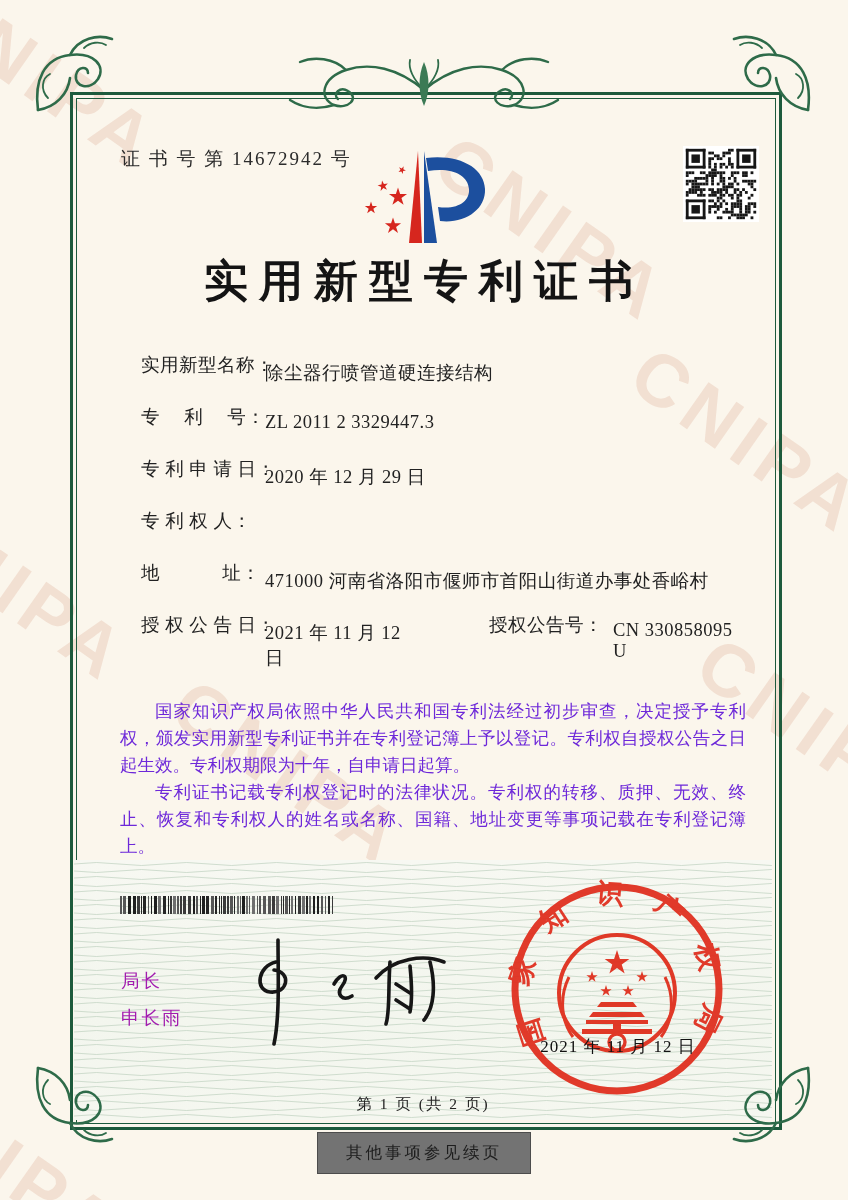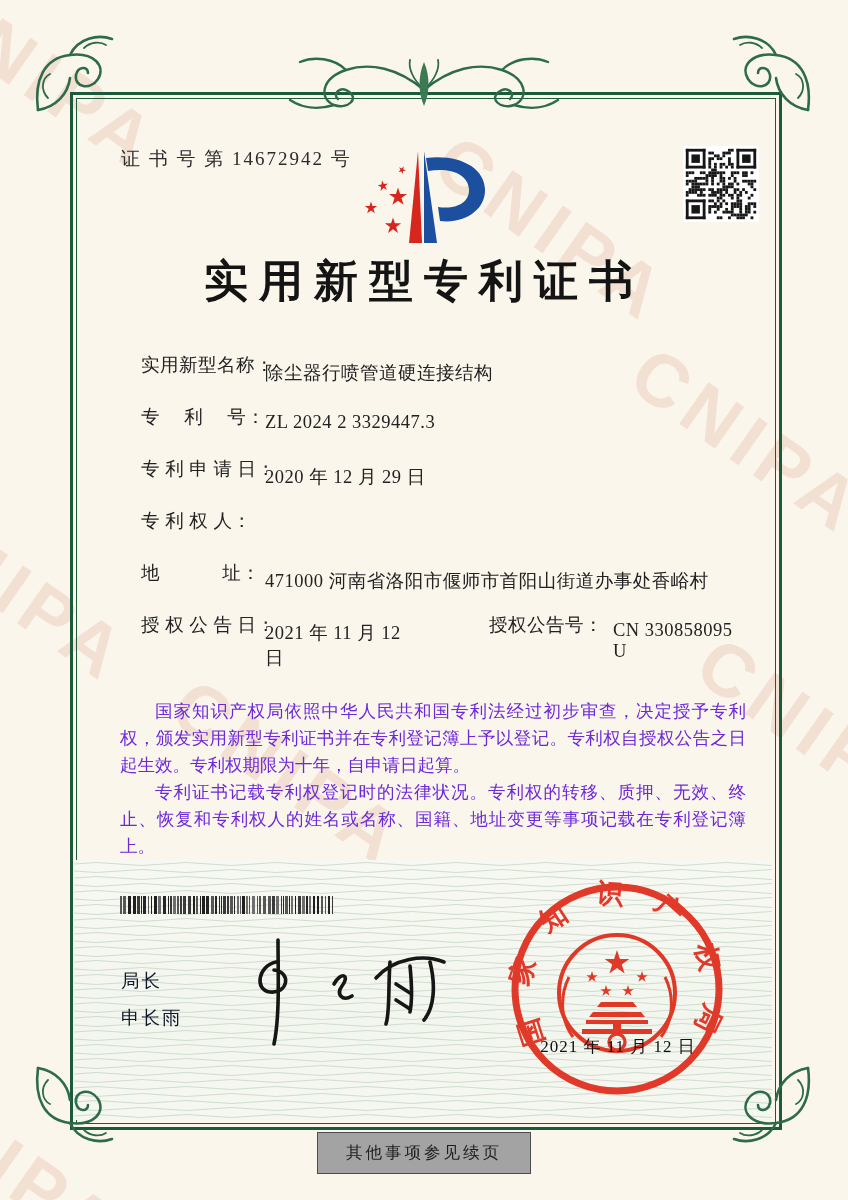--- a/index.html
+++ b/index.html
@@ -41,34 +41,34 @@
   .fvalue{letter-spacing:.5px;margin-top:8px;}
   .frow .pair2{margin-left:50px;display:flex;}
   .pair2 .flabel{width:auto;margin-right:10px;}
 
   .paras{position:absolute;left:120px;top:698px;width:626px;font-size:17.5px;
          line-height:27px;color:#6d28d9;text-align:justify;}
   .paras p{margin:0;text-indent:2em;}
 
   .barcode{position:absolute;left:120px;top:896px;width:216px;height:18px;}
 
-  .sig-label{position:absolute;left:121px;font-size:18.5px;color:#0f172a;letter-spacing:2px;}
+  .sig-label{position:absolute;left:121px;font-size:18.5px;color:#a21caf;letter-spacing:2px;}
   .sig-title{top:968px;}
   .sig-name{top:1005px;}
   .signature{position:absolute;left:238px;top:932px;width:230px;height:118px;}
 
   .seal{position:absolute;left:504px;top:876px;width:226px;height:226px;opacity:.95;}
   .seal-date{position:absolute;left:512px;top:1035px;width:212px;text-align:center;
              font-size:17px;color:#111;letter-spacing:1px;white-space:nowrap;}
 
   .page-num{position:absolute;left:70px;top:1094px;width:706px;text-align:center;
             font-size:15.5px;color:#222;letter-spacing:2px;}
 
   .cont-box{position:absolute;left:0;top:1132px;width:848px;text-align:center;}
-  .cont-box span{display:inline-block;border:1px solid #4c4c4c;background:#a3a3a3;
+  .cont-box span{display:inline-block;border:1px solid #4c4c4c;background:#737373;
                  padding:9px 28px;font-size:16.5px;letter-spacing:3px;color:#1d1d1d;}
 </style>
 </head>
 <body>
 
 <div class="page">
 
   <svg width="0" height="0" style="position:absolute" aria-hidden="true">
     <defs>
       <path id="star" d="M0,-1 L0.225,-0.31 0.951,-0.31 0.363,0.118 0.588,0.809 0,0.382 -0.588,0.809 -0.363,0.118 -0.951,-0.31 -0.225,-0.31 Z"></path>
@@ -412,21 +412,21 @@
 
     <div class="title">实用新型专利证书</div>
 
     <div class="fields">
       <div class="frow">
         <span class="flabel">实用新型名称：</span>
         <span class="fvalue">除尘器行喷管道硬连接结构</span>
       </div>
       <div class="frow">
         <span class="flabel">专　 利　 号：</span>
-        <span class="fvalue">ZL 2024 2 3329447.3</span>
+        <span class="fvalue">ZL 2011 2 3329447.3</span>
       </div>
       <div class="frow">
         <span class="flabel">专 利 申 请 日：</span>
         <span class="fvalue">2020 年 12 月 29 日</span>
       </div>
       <div class="frow">
         <span class="flabel">专 利 权 人：</span>
       </div>
       <div class="frow">
         <span class="flabel">地　　　 址：</span>
@@ -547,19 +547,20 @@
         <rect x="-31" y="31" width="62" height="4" stroke="none"></rect>
         <rect x="-35" y="40" width="70" height="5" stroke="none"></rect>
         <rect x="-4" y="31" width="8" height="9" stroke="none"></rect>
         <circle r="8" cy="53" fill="none" stroke-width="3.4"></circle>
         <path d="M-44,48 C-56,32 -58,8 -48,-12" fill="none" stroke-width="3"></path>
         <path d="M44,48 C56,32 58,8 48,-12" fill="none" stroke-width="3"></path>
       </g>
     </svg>
     <div class="seal-date">2021 年 11 月 12 日</div>
 
+    <div class="page-num">第 1 页 (共 2 页)</div>
 
     <div class="cont-box">
       <span>其他事项参见续页</span>
     </div>
 
   </div>
 </div>
 
 </body></html>

